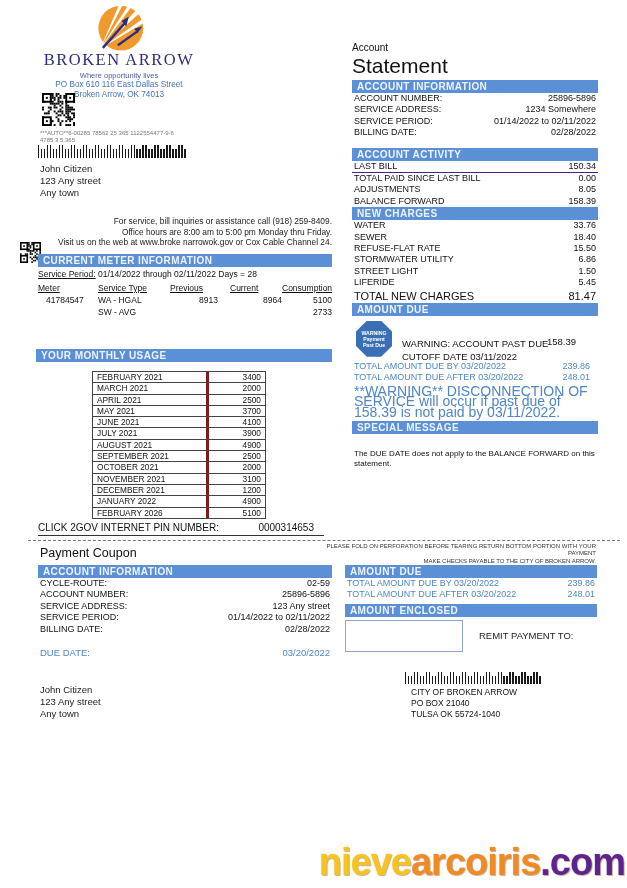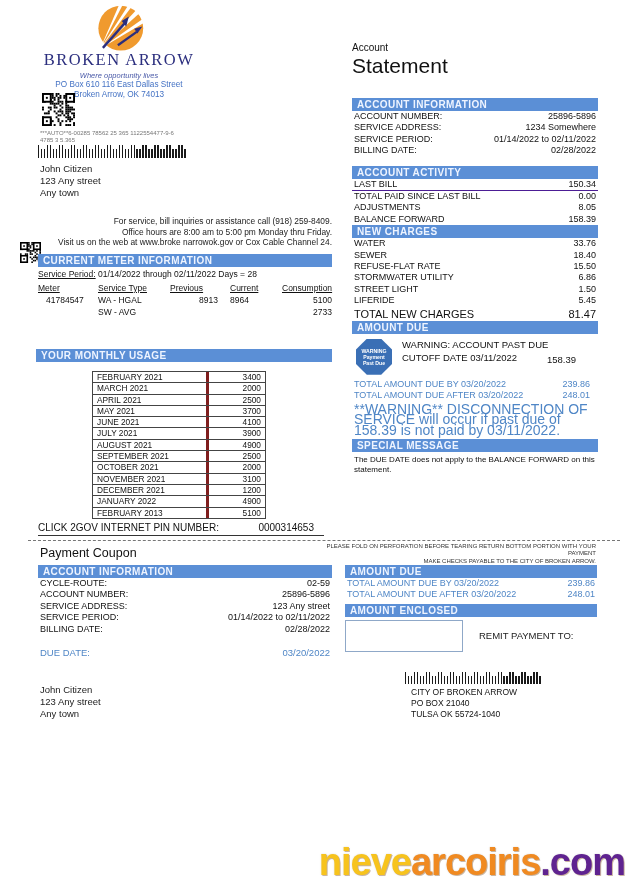--- a/index.html
+++ b/index.html
@@ -7,21 +7,21 @@
     --logo-orange:#F09A2E; --wm-yellow:#f7c31d; --wm-orange:#f08a21; --wm-purple:#5f2390;
   }
   *{box-sizing:border-box;margin:0;padding:0}
   body{margin:0;background:#fff;font-family:"Liberation Sans",sans-serif;color:#111}
   .page{position:relative;width:627px;height:888px;background:#fff;overflow:hidden}
 
   
   .brand{position:absolute;left:14px;top:4px;width:210px;text-align:center}
   .brand svg{display:block;margin:0 auto}
   .brand-name{font-family:"Liberation Serif",serif;font-size:16.5px;letter-spacing:1.5px;color:var(--navy);margin-top:-6px}
-  .brand-tag{font-size:7.5px;font-style:italic;color:#4a5aa8;margin-top:1px}
+  .brand-tag{font-size:7.5px;color:#4a5aa8;margin-top:1px}
   .brand-addr{font-size:8.2px;color:var(--brand-blue);line-height:10px}
 
   .qr1{position:absolute;left:42px;top:93px;width:33px;height:33px}
   .qr2{position:absolute;left:20px;top:242px;width:21px;height:21px}
   .meta{position:absolute;left:40px;top:130px;font-size:6px;line-height:7px;color:#777}
   .imb{display:flex;align-items:center;gap:1.6px}
   .imb .b{width:1.4px;background:#1a1a1a;flex:none}
   .imb .b0{height:100%}
   .imb .b2{height:68%;align-self:flex-end}
   .imb1{position:absolute;left:38px;top:145px;width:208px;height:13px}
@@ -36,53 +36,53 @@
   .bar-meter{position:absolute;left:38px;top:254px;width:294px}
   .bar-usage{position:absolute;left:36px;top:349px;width:296px}
 
   .period{position:absolute;left:38px;top:269px;font-size:8.5px}
   .u{text-decoration:underline}
   .mtable{position:absolute;left:38px;top:282px;width:294px;font-size:8.5px}
   .mhead,.mrow{display:grid;grid-template-columns:60px 72px 60px 52px 1fr;line-height:12px}
   .mhead .h4,.mhead .h5{text-align:left}
   .mrow .c1{padding-left:8px}
   .mrow .c3{text-align:right;padding-right:12px}
-  .mrow .c4{text-align:left}
+  .mrow .c4{text-align:right}
   .mrow .c5{text-align:right}
 
   .utable{position:absolute;left:92px;top:371px;width:174px;border:1px solid #444;border-bottom:none}
   .urow{display:flex;border-bottom:1px solid #444;height:11.3px}
   .urow .m{flex:1;border-right:3px solid #7f1d1d;padding:0 4px;font-size:8.3px;line-height:10.5px}
   .urow .v{width:56px;text-align:right;padding:0 4px;font-size:8.3px;line-height:10.5px}
 
   .pinrow{position:absolute;left:38px;top:522px;width:286px;display:flex;justify-content:space-between;font-size:10px;line-height:12px;border-bottom:1px solid #333;padding-bottom:1px}
   .pinrow .pinval{padding-right:10px}
 
   
   .stmt{position:absolute;left:352px;top:42px;width:246px}
   .acct-label{font-size:10px;line-height:12px}
-  .stmt-title{font-size:21px;line-height:24px;margin-bottom:20px}
+  .stmt-title{font-size:21px;line-height:24px;margin-bottom:2px}
   .kv{display:flex;justify-content:space-between;font-size:9px;line-height:11.4px;padding:0 2px}
   .kv .v{text-align:right}
   .kv .v2{padding-right:6px}
   .rows{display:block}
   .mt9{margin-top:9px}
   .mt4{margin-top:4px}
   .mt3{margin-top:3px}
   .rows-act > .kv:first-of-type{border-bottom:1px solid #4c1d95}
   .total{font-size:11px;line-height:14px}
   .blue,.kv.blue span,.rows-blue .kv{color:var(--text-blue)}
-  .warnblock{position:relative;height:45px;padding-top:4px}
+  .warnblock{position:relative;height:45px;padding-top:21px}
   .octagon{position:absolute;left:4px;top:5px;width:36px;height:36px;background:#3a6fb5;
     clip-path:polygon(30% 0,70% 0,100% 30%,100% 70%,70% 100%,30% 100%,0 70%,0 30%);
     color:#fff;font-size:5.2px;line-height:6px;font-weight:bold;text-align:center;padding-top:9px}
   .warntext{margin-left:50px;font-size:9.5px;line-height:13px}
   .warnamt{position:absolute;right:22px;top:20px;font-size:9.5px}
   .notice{font-size:14px;line-height:10.6px;margin-top:2px;padding:0 2px}
-  .special{font-size:8px;line-height:10px;margin-top:3px;padding:0 2px}
+  .special{font-size:8px;line-height:10px;margin-top:15px;padding:0 2px}
 
   
   .perf{position:absolute;left:28px;top:540px;width:592px;border-top:1px dashed #777}
   .coupon-title{position:absolute;left:40px;top:546px;font-size:12.5px}
   .fold{position:absolute;left:300px;top:543px;width:296px;text-align:right;font-size:6px;line-height:7.4px;color:#333}
   .cleft{position:absolute;left:38px;top:565px;width:294px}
   .cleft .kv{line-height:11.4px}
   .duedate{margin-top:12px;font-size:9.5px}
   .cright{position:absolute;left:345px;top:565px;width:252px}
   .enclosed-row{display:flex;margin-top:3px}
@@ -504,21 +504,21 @@
         <span class="m">DECEMBER 2021</span>
         <span class="v">1200</span>
       </div>
 
       <div class="urow">
         <span class="m">JANUARY 2022</span>
         <span class="v">4900</span>
       </div>
 
       <div class="urow">
-        <span class="m">FEBRUARY 2013</span>
+        <span class="m">FEBRUARY 2026</span>
         <span class="v">5100</span>
       </div>
     </div>
 
   <div class="pinrow">
     <span>CLICK 2GOV INTERNET PIN NUMBER:</span>
     <span class="pinval">0000314653</span>
   </div>
 
   <div class="stmt">

